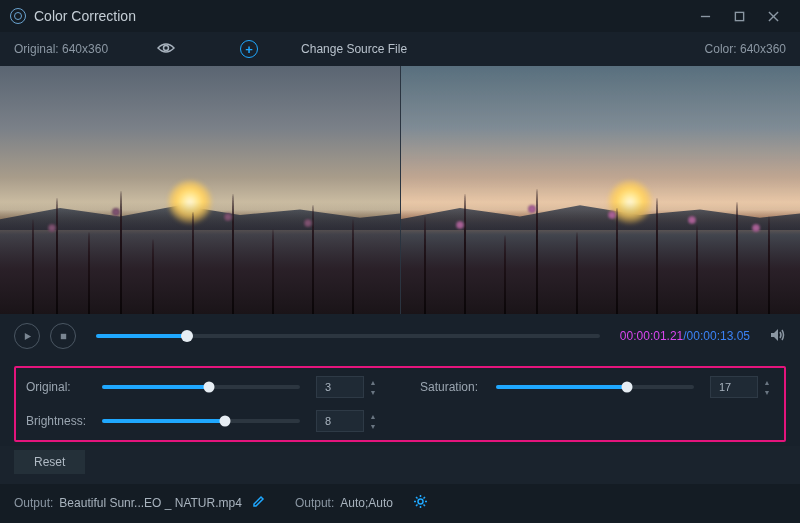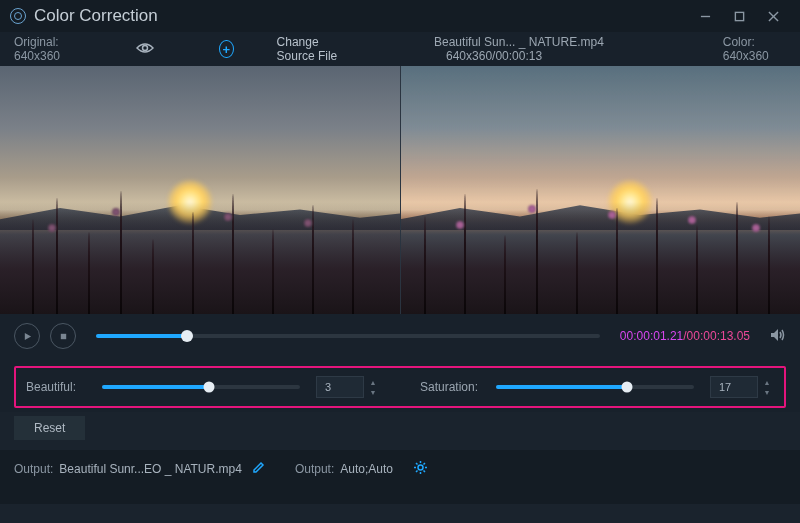--- a/index.html
+++ b/index.html
@@ -1,21 +1,21 @@
 <!DOCTYPE html>
 <html><head>
 <meta charset="utf-8">
 <style>
 * { margin: 0; padding: 0; box-sizing: border-box; font-family: -apple-system, "Segoe UI", Arial, sans-serif; }
 body { width: 800px; height: 523px; background: #1a232d; color: #a0aab5; font-size: 12px; overflow: hidden; }
 
 .titlebar { height: 32px; display: flex; align-items: center; padding: 0 10px; background: #141c24; }
 .titlebar .app-icon { width: 16px; height: 16px; border: 1.5px solid #6aa3d0; border-radius: 50%; margin-right: 8px; display: flex; align-items: center; justify-content: center; }
 .titlebar .app-icon::after { content: ""; width: 6px; height: 6px; border: 1px solid #6aa3d0; border-radius: 50%; }
-.titlebar .title { color: #c5ced6; font-size: 17px; flex: 0 0 auto; }
+.titlebar .title { color: #c5ced6; font-size: 14px; flex: 0 0 auto; }
 .titlebar .spacer { flex: 1; }
 .titlebar .winbtn { width: 34px; height: 28px; display: flex; align-items: center; justify-content: center; color: #8b97a3; cursor: pointer; }
 .titlebar .winbtn svg { width: 11px; height: 11px; }
 
 .infobar { height: 34px; display: flex; align-items: center; padding: 0 14px; background: #18212b; font-size: 12px; gap: 35px; }
 .infobar .orig-label { color: #8b97a3; margin-right: 14px; }
 .eye-icon { color: #a8b3be; margin-right: 30px; }
 .plus-circle { width: 18px; height: 18px; border: 1.5px solid #1fa8ff; border-radius: 50%; display: flex; align-items: center; justify-content: center; margin-right: 8px; color: #1fa8ff; font-weight: bold; font-size: 13px; line-height: 1; cursor: pointer; }
 .change-src { color: #b8c2cc; margin-right: 40px; cursor: pointer; }
 .file-info { color: #9ca7b2; }
@@ -39,21 +39,21 @@
 .pane.right .plants .flower { background: radial-gradient(circle, #b868a0, #7a4a72); }
 
 .playback { height: 44px; display: flex; align-items: center; padding: 0 14px; gap: 10px; background: #18212b; }
 .ctrl-btn { width: 26px; height: 26px; border: 1px solid #4a5662; border-radius: 50%; display: flex; align-items: center; justify-content: center; color: #7a8692; cursor: pointer; }
 .ctrl-btn svg { width: 9px; height: 9px; }
 .timeline { flex: 1; height: 4px; background: #2c3640; border-radius: 2px; position: relative; margin: 0 10px; cursor: pointer; }
 .timeline .prog { position: absolute; left: 0; top: 0; bottom: 0; background: #1fa8ff; border-radius: 2px; }
 .timeline .thumb { position: absolute; top: 50%; width: 12px; height: 12px; border-radius: 50%; background: #e6edf3; transform: translate(-50%, -50%); }
 .time-disp { font-size: 12px; }
 .time-disp .cur { color: #d946ef; }
-.time-disp .tot { color: #ec4899; }
+.time-disp .tot { color: #3b82f6; }
 .vol-icon { color: #8b97a3; margin-left: 10px; }
 
 .adjust { padding: 8px 14px 4px; background: #18212b; }
 .adjust-frame { border: 2px solid #e4147c; border-radius: 2px; padding: 8px 10px; display: grid; grid-template-columns: 1fr 1fr; column-gap: 40px; row-gap: 12px; }
 .adj-row { display: flex; align-items: center; }
 .adj-label { width: 76px; color: #9aa5b0; font-size: 12px; }
 .adj-slider { flex: 1; height: 4px; background: #2c3640; border-radius: 2px; position: relative; margin-right: 16px; cursor: pointer; }
 .adj-slider .prog { position: absolute; left: 0; top: 0; bottom: 0; background: #1fa8ff; border-radius: 2px; }
 .adj-slider .thumb { position: absolute; top: 50%; width: 11px; height: 11px; border-radius: 50%; background: #e6edf3; transform: translate(-50%, -50%); }
 .adj-value { width: 48px; height: 22px; background: #1f2a35; border: 1px solid #2e3a46; display: flex; align-items: center; padding-left: 8px; color: #a8b3be; font-size: 11px; }
@@ -99,24 +99,20 @@
 </div>
 
 <div class="infobar">
   <span class="orig-label">Original: 640x360</span>
   <span class="eye-icon"><svg width="18" height="12" viewBox="0 0 18 12">
         <path d="M1 6 Q9 -2 17 6 Q9 14 1 6 Z"></path>
         <circle cx="9" cy="6" r="2.5"></circle>
       </svg></span>
   <span class="plus-circle">+</span>
   <span class="change-src">Change Source File</span>
-  <span class="file-info">
-    <span>Beautiful Sun... _ NATURE.mp4</span>
-    <span class="dim">640x360/00:00:13</span>
-  </span>
   <div class="spacer"></div>
   <span class="out-label">Color: 640x360</span>
 </div>
 
 <div class="preview">
   <div class="pane left">
     <div class="sky"></div>
       <div class="mountains"></div>
       <div class="sun"></div>
       <div class="fg"></div>
@@ -183,38 +179,50 @@
   </div>
   <span class="vol-icon"><svg width="16" height="14" viewBox="0 0 16 14">
         <polygon points="1,5 4,5 8,1 8,13 4,9 1,9" fill="currentColor" stroke="none"></polygon>
         <path d="M10 4 Q12 7 10 10 M12 2 Q15 7 12 12"></path>
       </svg></span>
 </div>
 
 <div class="adjust">
   <div class="adjust-frame">
     <div class="adj-row">
-      <div class="adj-label">Beautiful:</div>
+      <div class="adj-label">Original:</div>
       <div class="adj-slider">
           <div class="prog" style="width:54%"></div>
           <div class="thumb" style="left:54%"></div>
         </div>
       <div class="adj-value">3</div>
       <div class="adj-spin">
           <div class="sp">▲</div>
           <div class="sp">▼</div>
         </div>
     </div>
     <div class="adj-row">
       <div class="adj-label">Saturation:</div>
       <div class="adj-slider">
           <div class="prog" style="width:66%"></div>
           <div class="thumb" style="left:66%"></div>
         </div>
       <div class="adj-value">17</div>
+      <div class="adj-spin">
+          <div class="sp">▲</div>
+          <div class="sp">▼</div>
+        </div>
+    </div>
+    <div class="adj-row">
+      <div class="adj-label">Brightness:</div>
+      <div class="adj-slider">
+          <div class="prog" style="width:62%"></div>
+          <div class="thumb" style="left:62%"></div>
+        </div>
+      <div class="adj-value">8</div>
       <div class="adj-spin">
           <div class="sp">▲</div>
           <div class="sp">▼</div>
         </div>
     </div>
   </div>
 </div>
 
 <div class="reset-row">
   <button class="reset-btn">Reset</button>

